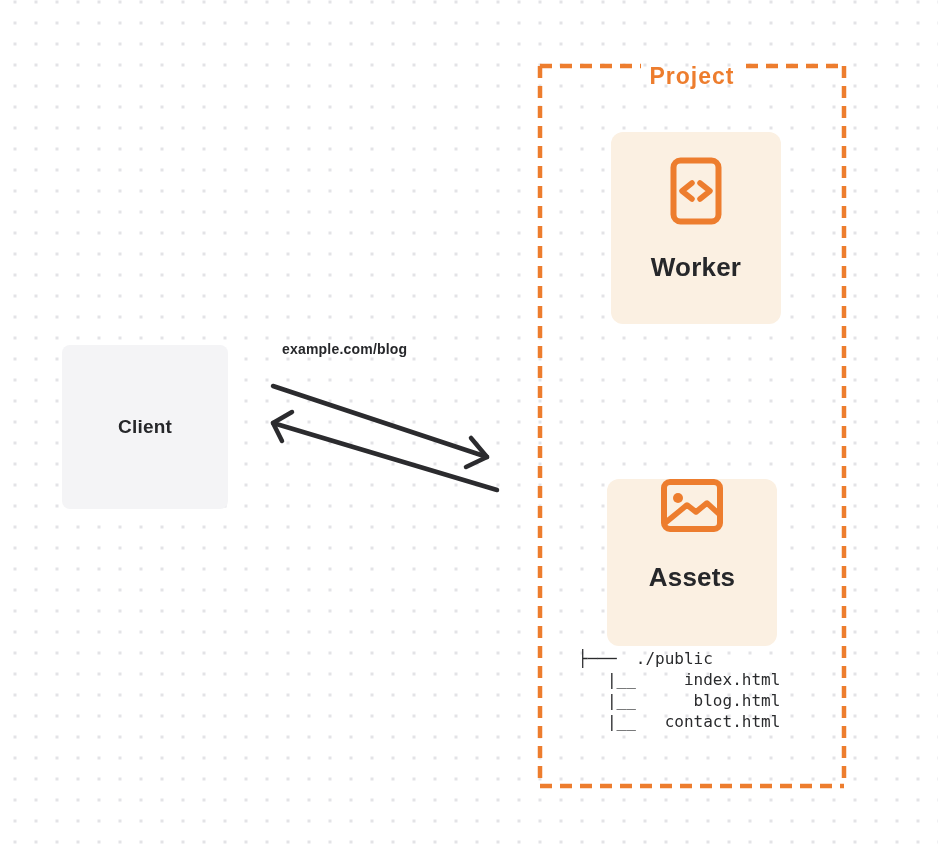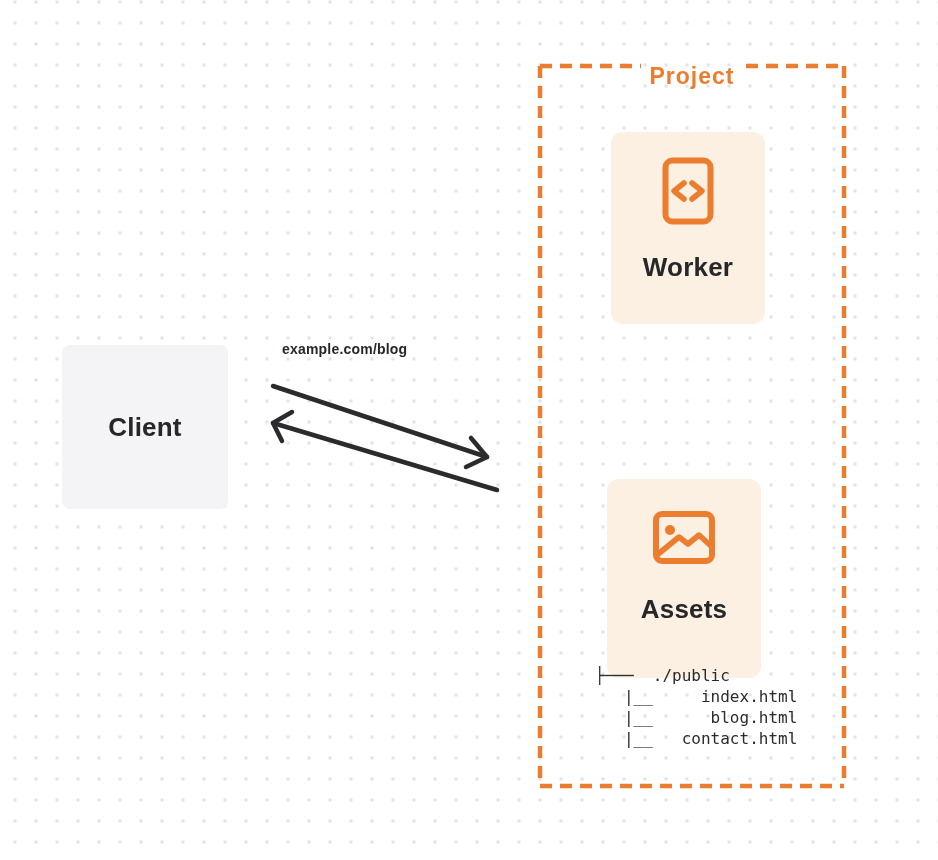--- a/index.html
+++ b/index.html
@@ -29,49 +29,49 @@
     position:absolute;left:0;top:0;width:938px;height:860px;
     pointer-events:none;
   }
   .client-box{
     position:absolute;left:62px;top:345px;width:166px;height:164px;
     background:var(--client-bg);
     border-radius:8px;
     display:flex;align-items:center;justify-content:center;
   }
   .client-box .node-label{
-    font-size:26px;font-weight:700;color:var(--text-dark);letter-spacing:.2px;
+    font-size:19px;font-weight:700;color:var(--text-dark);letter-spacing:.2px;
   }
   .request-label{
     position:absolute;left:282px;top:341px;
     font-size:14px;font-weight:700;color:var(--text-dark);letter-spacing:.2px;
     white-space:nowrap;
   }
   .project-label{
     position:absolute;left:540px;top:63px;width:304px;
     text-align:center;
     font-size:23px;font-weight:700;letter-spacing:1px;
     color:var(--accent-orange);
   }
   .card{
-    position:absolute;width:154px;height:167px;
+    position:absolute;width:170px;height:167px;
     background:var(--card-bg);
     border-radius:12px;
     display:flex;flex-direction:column;align-items:center;
   }
   .card-worker{left:611px;top:132px;padding-top:25px;}
   .card-worker .card-icon{margin-bottom:27px;}
-  .card-assets{left:607px;top:479px;padding-top:32px;}
+  .card-assets{left:607px;top:479px;}
   .card-assets .card-icon{margin-bottom:30px;}
   .card .node-label{
     font-size:26px;font-weight:700;color:var(--text-dark);letter-spacing:.2px;
   }
   .icon-stroke{stroke:var(--accent-orange);fill:none;}
   .file-tree{
-    position:absolute;left:578px;top:648px;margin:17px;
+    position:absolute;left:578px;top:648px;margin:0;
     font-family:"DejaVu Sans Mono", monospace;
     font-size:16px;line-height:21px;font-weight:500;
     color:#2A2B2D;
     white-space:pre;
   }
   .border-seg{stroke:var(--accent-orange);stroke-width:4.5;fill:none;stroke-dasharray:12 8;}
   .arrow-line{stroke:var(--arrow);stroke-width:4.5;fill:none;stroke-linecap:round;stroke-linejoin:round;}
 </style>
 </head>
 <body>

